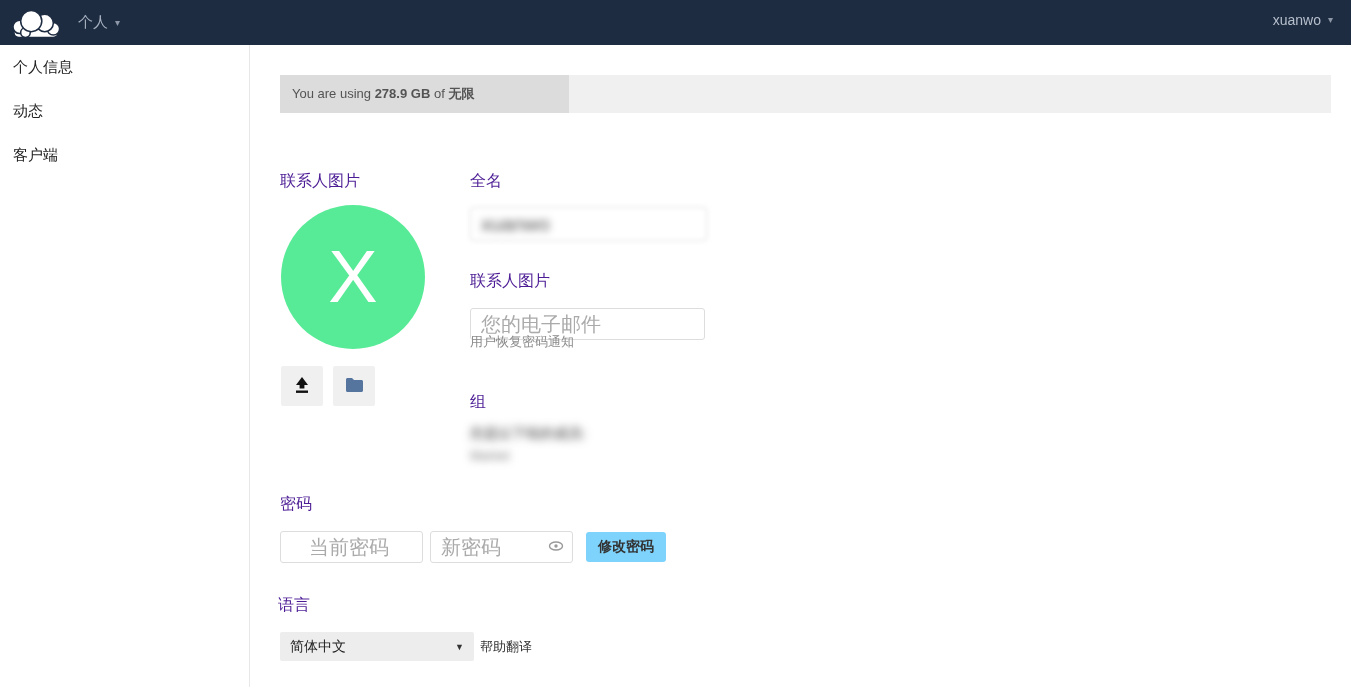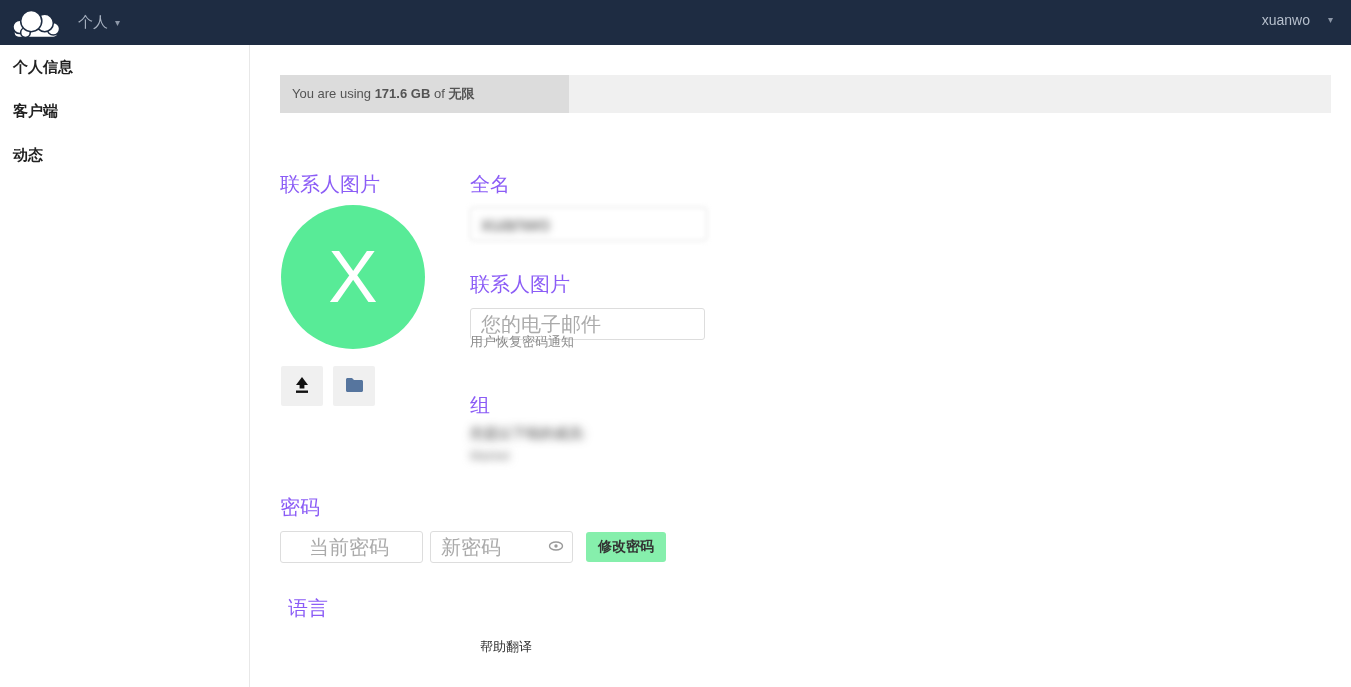--- a/index.html
+++ b/index.html
@@ -7,39 +7,39 @@
     font-family:"Liberation Sans","DejaVu Sans",sans-serif; overflow:hidden; }
 
   
   .topbar { position:absolute; left:0; top:0; width:100%; height:45px;
     background:#1e2c42; display:flex; align-items:center; z-index:10; }
   .logo { margin-left:12px; display:flex; align-items:center; cursor:pointer; }
   .appmenu { margin-left:16px; color:#a8b2c1; font-size:15px; display:flex;
     align-items:center; gap:7px; cursor:pointer; }
   .caret { font-size:10px; color:#8d97a8; }
   .usermenu { position:absolute; right:18px; top:0; height:39px; display:flex;
-    align-items:center; gap:18px; color:#b6bfcc; font-size:14px; cursor:pointer;justify-content:center; }
+    align-items:center; gap:7px; color:#b6bfcc; font-size:14px; cursor:pointer;justify-content:center; }
 
   
   .sidebar { position:absolute; left:0; top:45px; width:250px; bottom:0;
     background:#fff; border-right:1px solid #e8e8e8; }
   .nav-item { height:44px; display:flex; align-items:center; padding-left:13px;
-    font-size:15px; color:#222; cursor:pointer;font-weight:bold; }
+    font-size:15px; color:#222; cursor:pointer; }
 
   
   .content { position:absolute; left:250px; top:45px; right:0; bottom:0; background:#fff; }
 
   .quota { position:absolute; left:30px; top:30px; right:20px; height:38px;
     background:#f0f0f0; overflow:hidden; }
   .quota-fill { height:100%; background:#dcdcdc; display:flex; align-items:center;
     padding-left:12px; white-space:nowrap; }
   .quota-text { font-size:13px; color:#545454; }
   .quota-text b { font-weight:bold; }
 
-  h2.sec { position:absolute; font-size:20px; font-weight:400; color:#8b5cf6; }
+  h2.sec { position:absolute; font-size:16px; font-weight:400; color:#4c1d95; }
 
   .avatar { position:absolute; left:31px; top:160px; width:144px; height:144px;
     border-radius:50%; background:#58eb97; display:flex; align-items:center;
     justify-content:center; }
   .avatar span { color:#fff; font-size:74px; font-weight:300; line-height:1; }
 
   .icon-btn { position:absolute; width:42px; height:40px; background:#f0f0f0;
     border:none; border-radius:2px; display:flex; align-items:center;
     justify-content:center; cursor:pointer; }
 
@@ -56,21 +56,21 @@
 
   .helper { position:absolute; font-size:13px; color:#8a8a8a; }
 
   .group-line1 { position:absolute; font-size:14px; color:#333; }
   .group-line2 { position:absolute; font-size:13px; color:#777; }
 
   .pw-wrap { position:absolute;border-radius:14px; }
   .pw-wrap input { position:static; width:100%; height:32px; }
   .eye { position:absolute; right:9px; top:8px; pointer-events:auto; cursor:pointer; }
 
-  .btn { position:absolute; height:30px; background:#86efac; border:none;
+  .btn { position:absolute; height:30px; background:#7dd3fc; border:none;
     border-radius:3px; font-size:14px; font-weight:bold; color:#333;
     padding:0 12px; cursor:pointer;
     font-family:"Liberation Sans","DejaVu Sans",sans-serif; }
 
   .select { position:absolute; width:194px; height:29px; background:#ededed;
     border-radius:2px; display:flex; align-items:center; padding:0 10px;
     font-size:14px; color:#222; cursor:pointer; }
   .select .sel-caret { margin-left:auto; font-size:9px; color:#333; }
 
   .link { position:absolute; font-size:13px; color:#333; cursor:pointer; }
@@ -99,32 +99,32 @@
     <span>xuanwo</span>
     <span class="caret">▾</span>
   </div>
 </div>
 
 <div class="sidebar">
   <div class="nav-item">
     <span>个人信息</span>
   </div>
   <div class="nav-item">
-    <span>客户端</span>
+    <span>动态</span>
   </div>
   <div class="nav-item">
-    <span>动态</span>
+    <span>客户端</span>
   </div>
 </div>
 
 <div class="content">
 
   <div class="quota" style="background: rgb(240, 240, 240);">
     <div class="quota-fill" style="width: 27.5%; background: rgb(220, 220, 220);">
-      <span class="quota-text"><span>You are using </span><b>171.6 GB</b><span> of </span><b>无限</b></span>
+      <span class="quota-text"><span>You are using </span><b>278.9 GB</b><span> of </span><b>无限</b></span>
     </div>
   </div>
 
   <h2 class="sec" style="left:30px; top:126px;">联系人图片</h2>
   <div class="avatar" style="background: rgb(88, 235, 151);">
     <span>X</span>
   </div>
   <button class="icon-btn" style="left:31px; top:321px;">
     <span>
       <svg width="18" height="18" viewBox="0 0 18 18">
@@ -160,16 +160,20 @@
     <input class="tbox" type="password" style="padding-right: 30px;" placeholder="新密码">
     <span class="eye">
       <svg width="16" height="14" viewBox="0 0 16 14">
         <ellipse cx="8" cy="7" rx="6.5" ry="4" fill="none" stroke="#9a9a9a" stroke-width="1.4"></ellipse>
         <circle cx="8" cy="7" r="1.7" fill="#9a9a9a"></circle>
       </svg>
     </span>
   </div>
   <button class="btn" style="left:336px; top:487px;">修改密码</button>
 
-  <h2 class="sec" style="left:38px; top:550px;">语言</h2>
+  <h2 class="sec" style="left:28px; top:550px;">语言</h2>
+  <div class="select" style="left:30px; top:587px;">
+    <span>简体中文</span>
+    <span class="sel-caret">▼</span>
+  </div>
   <div class="link" style="left:230px; top:593px;">帮助翻译</div>
 
 </div>
 
 </body></html>

